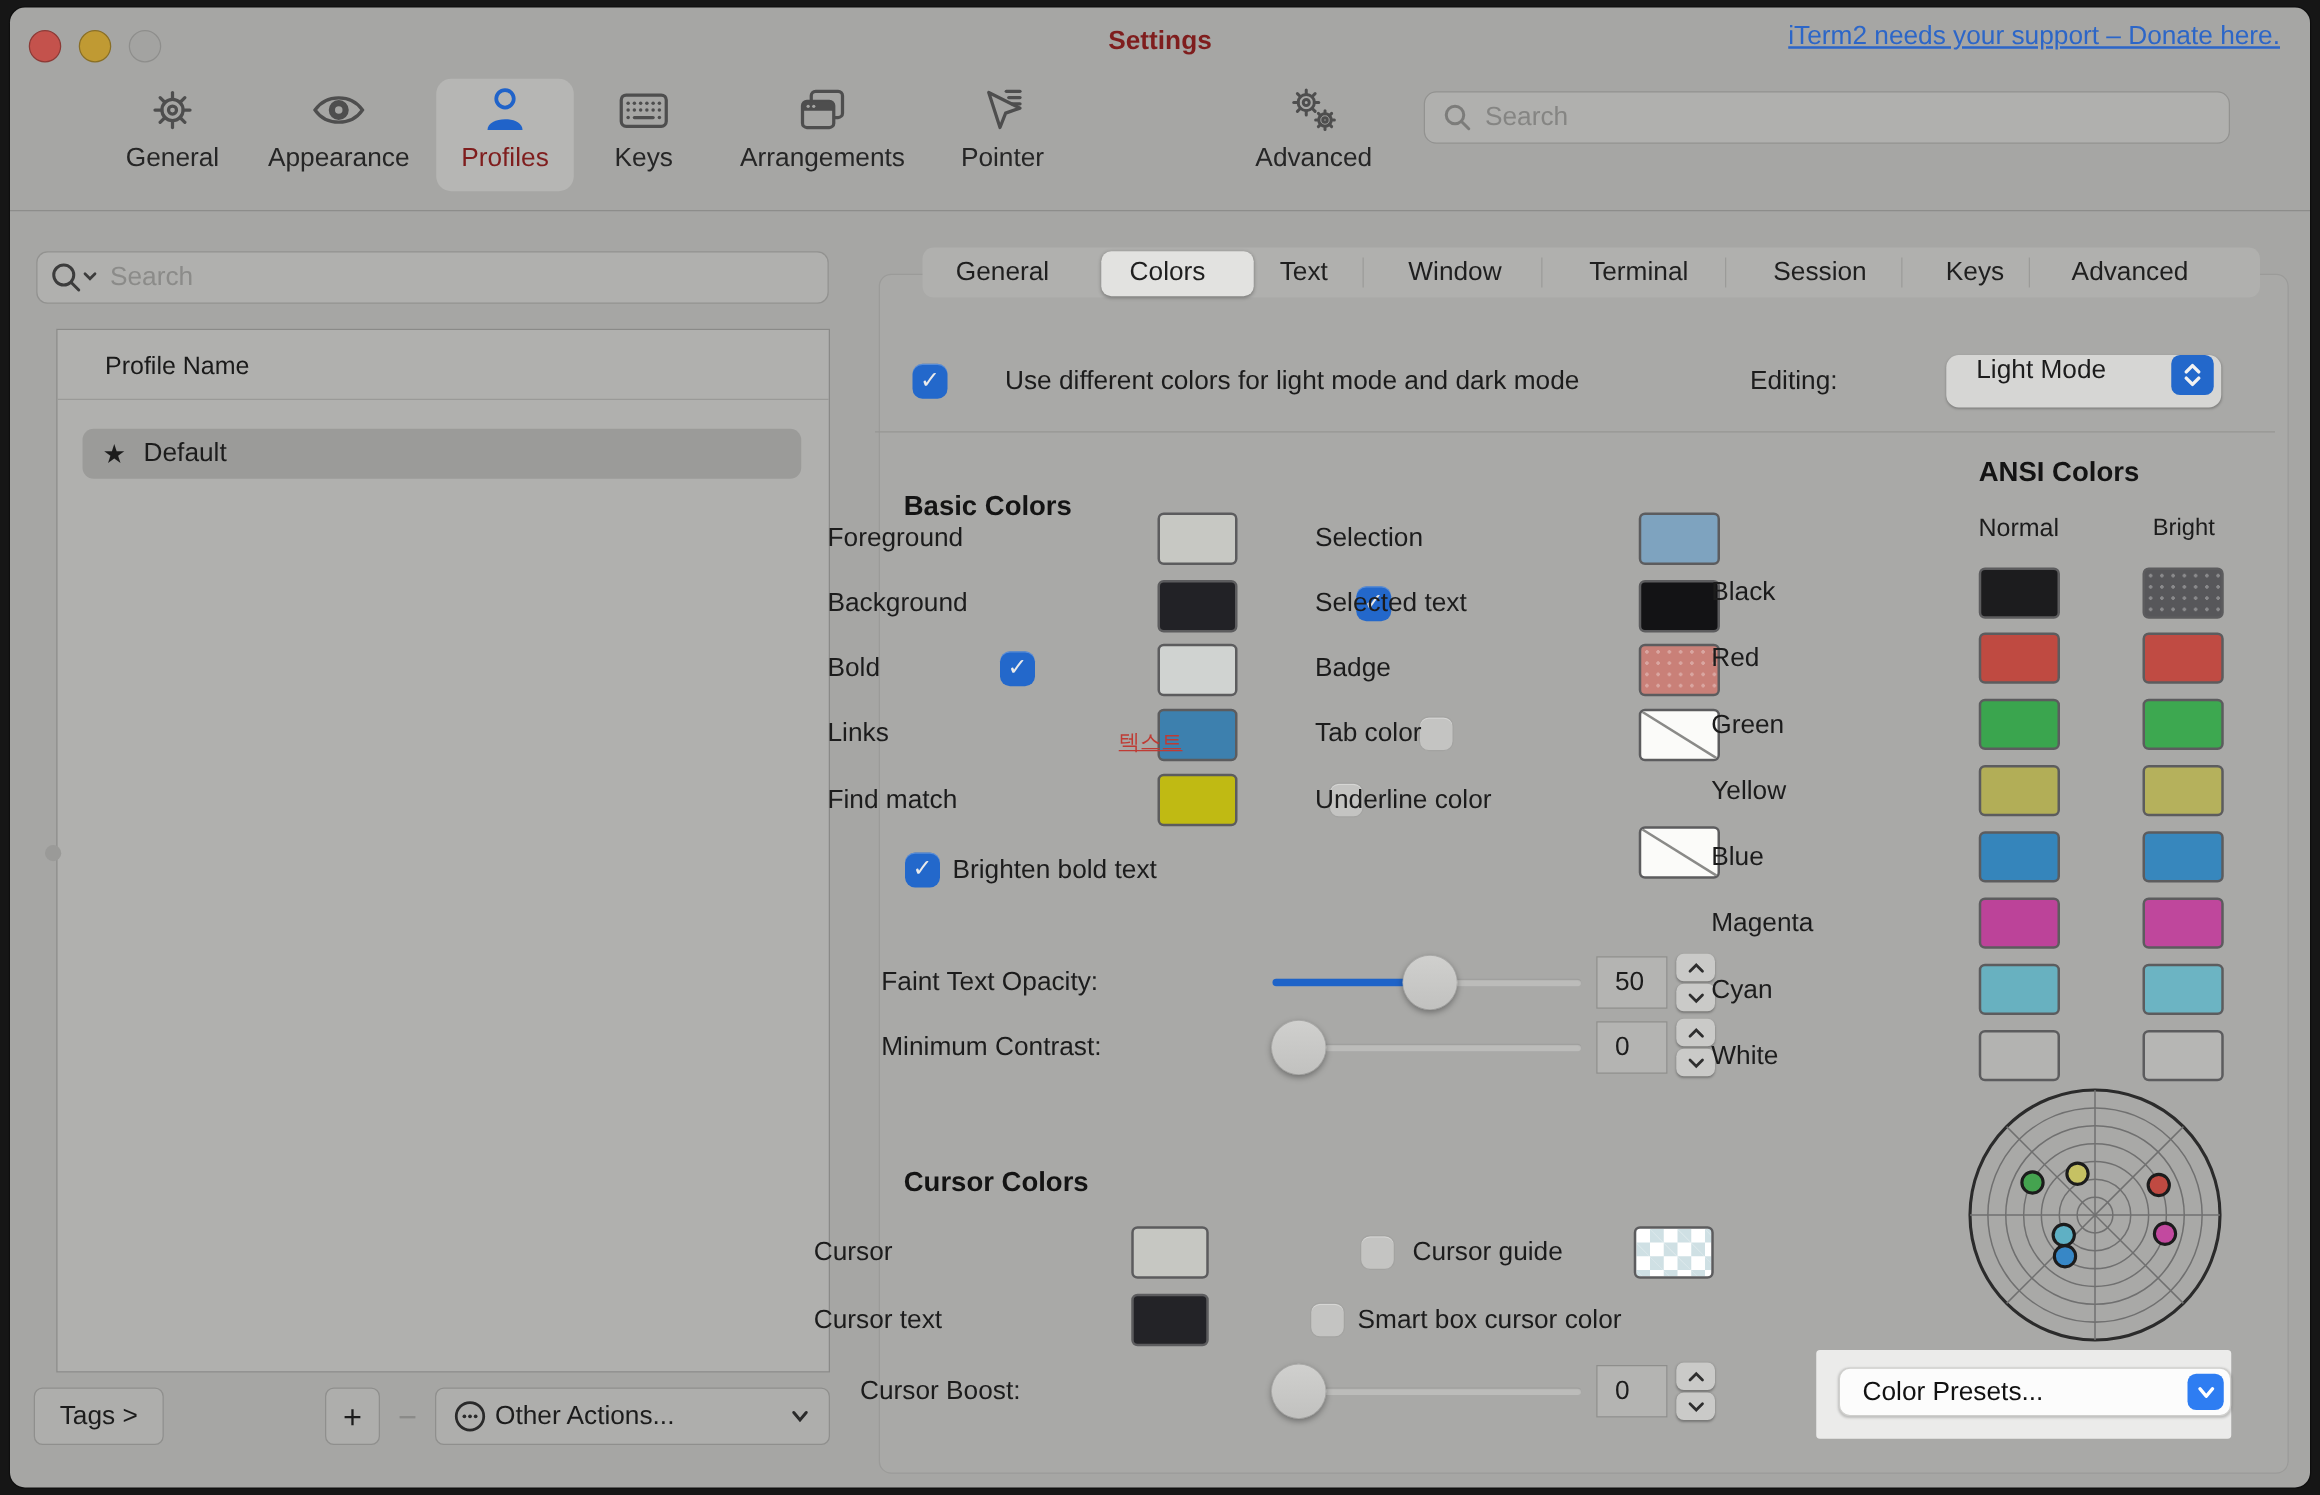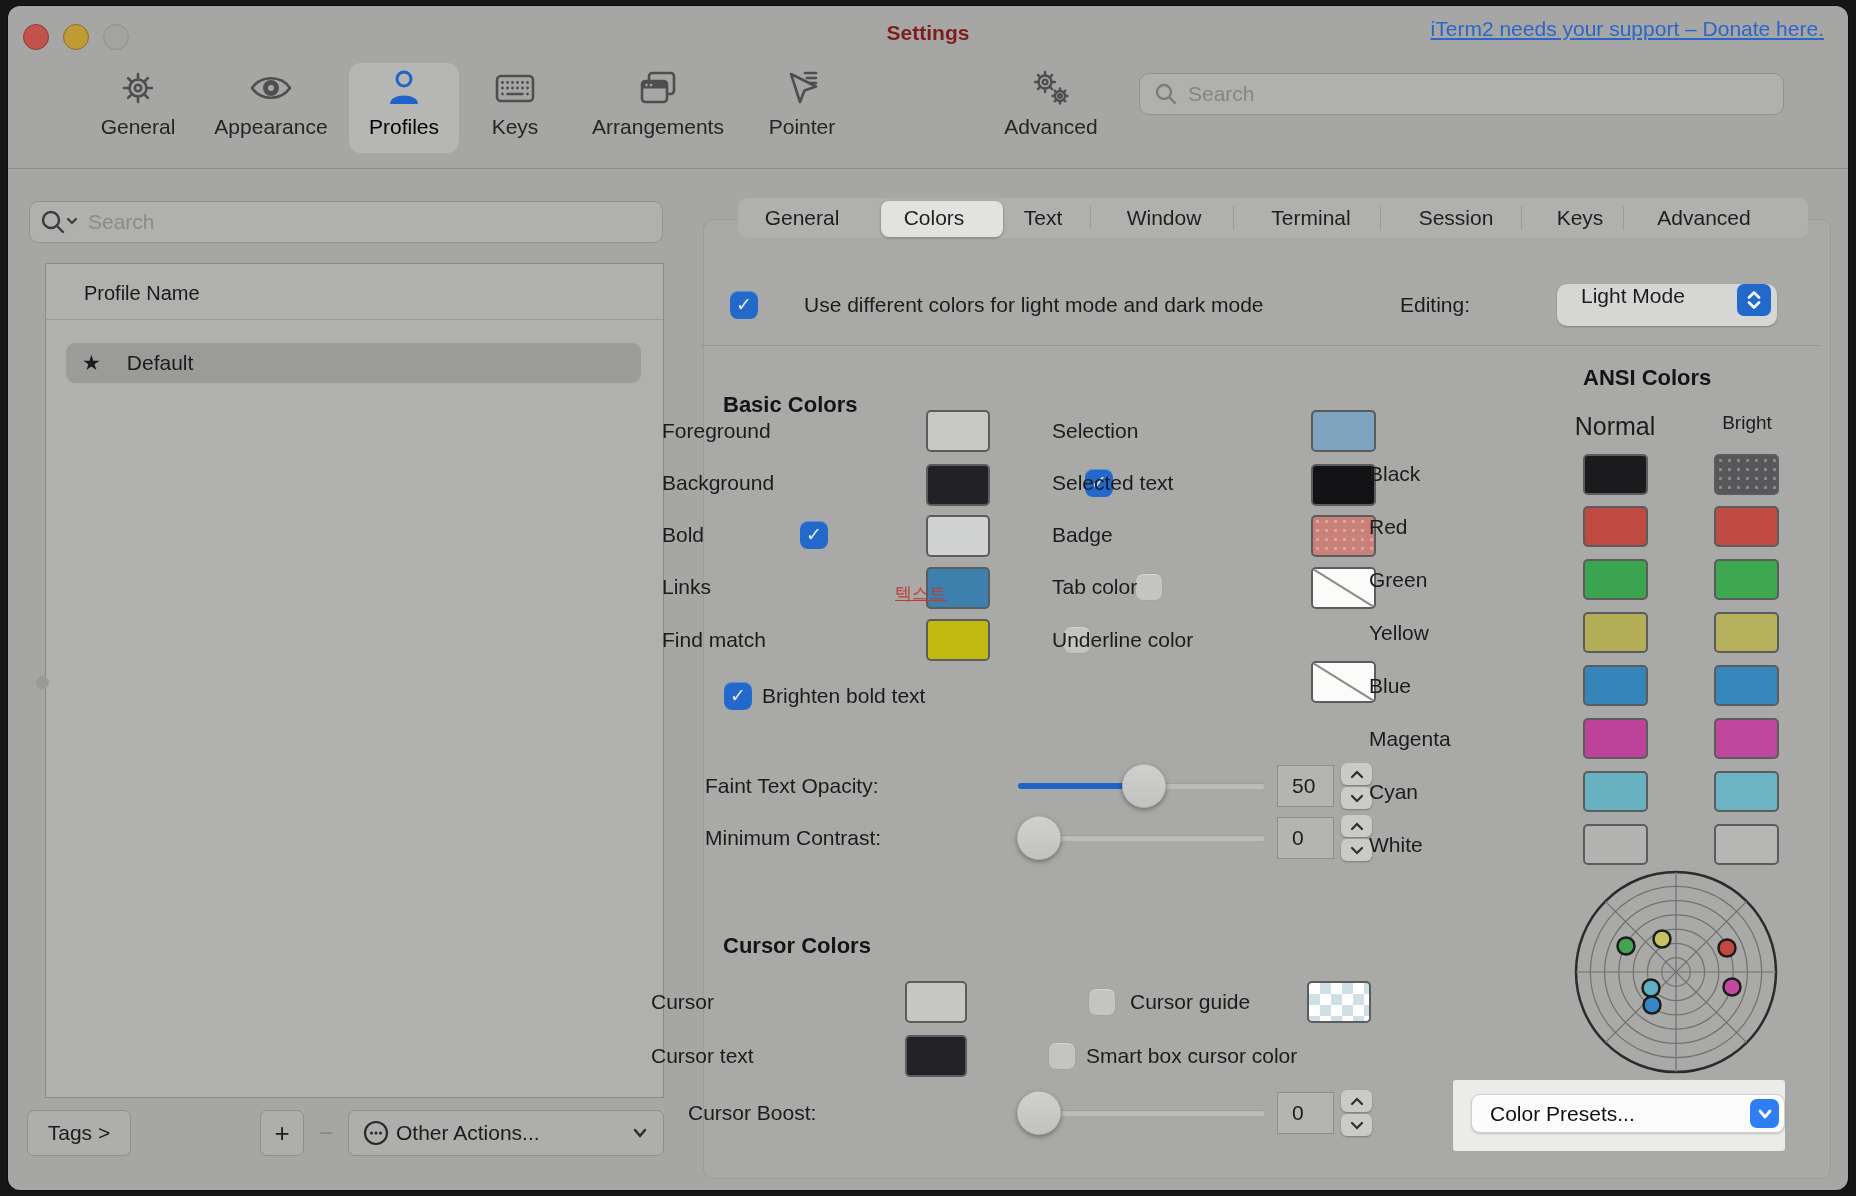--- a/index.html
+++ b/index.html
@@ -6,33 +6,33 @@
   body{width:1856px;height:1196px;background:#161616;position:relative;overflow:hidden;
        font-family:"Liberation Sans","DejaVu Sans",sans-serif;color:#1c1c1c;font-size:21px;}
   .abs{position:absolute}
   .window{left:8px;top:6px;width:1840px;height:1184px;background:#a6a6a4;border-radius:12px;box-shadow:0 0 0 1px rgba(0,0,0,.35)}
   .light{width:26px;height:26px;border-radius:50%;box-sizing:border-box}
   .title{left:0;top:15px;width:100%;text-align:center;font-size:21px;font-weight:700;color:#7f1d1d}
   .donate{right:24px;top:11px;font-size:21px;color:#2c66c8;text-decoration:underline;cursor:pointer}
   .tbitem{top:56px;width:160px;height:92px;text-align:center}
   .tbitem .ic{height:52px;display:flex;align-items:center;justify-content:center}
   .tbitem .lb{font-size:21px;color:#262626;line-height:26px}
-  .tbitem.sel .lb{color:#000000}
+  .tbitem.sel .lb{color:#7f1d1d}
   .tbpill{left:341px;top:57px;width:110px;height:90px;border-radius:12px;background:#b6b6b4}
   .toolsearch{left:1131px;top:67px;width:645px;height:42px;border-radius:10px;background:#b0b0ae;box-sizing:border-box;border:1.5px solid #929290;display:flex;align-items:center}
   .toolsearch .ph{color:#858583;margin-left:10px}
   .hdiv{left:0;top:162px;width:1840px;height:1px;background:#8d8d8b}
   .sbsearch{left:21px;top:195px;width:634px;height:42px;border-radius:9px;background:#b0b0ae;box-sizing:border-box;border:1.5px solid #929290;display:flex;align-items:center}
   .sbsearch .ph{color:#8b8b89;margin-left:8px}
   .plistbox{left:37px;top:257px;width:619px;height:835px;background:#b0b0ae;border:1px solid #8a8a88;box-sizing:border-box}
   .phead{left:38px;height:28px;line-height:28px;font-size:20px;color:#1a1a1a}
   .pheaddiv{left:0;width:617px;height:1px;background:#9a9a98}
   .prow{left:20px;width:575px;height:40px;border-radius:9px;background:#9b9b99;display:flex;align-items:center}
   .prow .star{margin-left:16px;font-size:21px}
-  .prow .nm{margin-left:26px}
+  .prow .nm{margin-left:14px}
   .btn{background:#aeaeac;border:1px solid #8f8f8d;border-radius:7px;box-sizing:border-box;display:flex;align-items:center;justify-content:center}
   .panel{left:695px;top:213px;width:1128px;height:960px;background:#a9a9a7;border:1px solid #9b9b99;border-radius:10px;box-sizing:border-box}
   .tabbar{left:730px;top:192px;width:1070px;height:40px;border-radius:9px;background:#b0b0ae}
   .tabpill{left:873px;top:195px;width:122px;height:36px;border-radius:8px;background:#e2e2e0;box-shadow:0 1px 3px rgba(0,0,0,.3)}
   .tab{top:198px;width:120px;height:28px;line-height:28px;text-align:center;color:#1f1f1f;cursor:pointer}
   .tsep{top:200px;width:1px;height:24px;background:#9b9b99}
   .cb{width:28px;height:28px;border-radius:8px;box-sizing:border-box}
   .cb.on{background:#2368cb;color:#ebebeb;text-align:center;line-height:27px;font-size:19px;font-weight:700;box-shadow:inset 0 1px 0 rgba(255,255,255,.25)}
   .cb.off{background:#c4c4c2;border:1px solid #a3a3a1;box-shadow:inset 0 1px 0 rgba(255,255,255,.3)}
   .rlabel{height:28px;line-height:28px}
@@ -350,21 +350,21 @@
         </svg>
       </div>
     <div class="step">
         <svg width="20" height="11" viewBox="0 0 20 11" fill="none" stroke="#2e2e2e" stroke-width="2.2" stroke-linecap="round">
           <polyline points="5,3 10,8 15,3"></polyline>
         </svg>
       </div>
   </div>
 
   <div class="abs h2" style="left:1575px;top:358px">ANSI Colors</div>
-  <div class="abs" style="left:1557px;top:406px;width:100px;text-align:center;font-size:25px">Normal</div>
+  <div class="abs" style="left:1557px;top:406px;width:100px;text-align:center;font-size:20px">Normal</div>
   <div class="abs" style="left:1689px;top:406px;width:100px;text-align:center;font-size:19px">Bright</div>
 
   <div class="abs rlabel" style="left:1361px;top:454px;width:200px">Black</div>
   <div class="abs swatch ansisw" style="left: 1575px; top: 448px; background-color: rgb(28, 28, 30);"></div>
   <div class="abs swatch ansisw speckle" style="left: 1706px; top: 448px; background-color: rgb(87, 87, 90);"></div>
 
   <div class="abs rlabel" style="left:1361px;top:507px;width:200px">Red</div>
   <div class="abs swatch ansisw" style="left: 1575px; top: 500px; background-color: rgb(191, 74, 65);"></div>
   <div class="abs swatch ansisw" style="left: 1706px; top: 500px; background-color: rgb(192, 75, 67);"></div>
 

